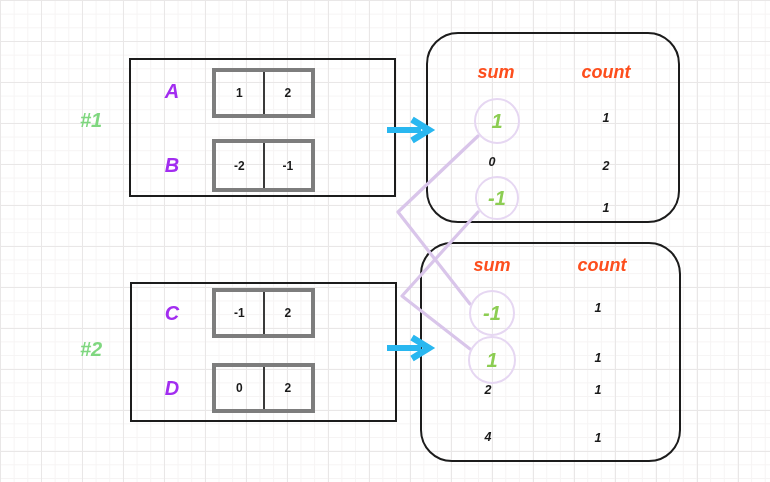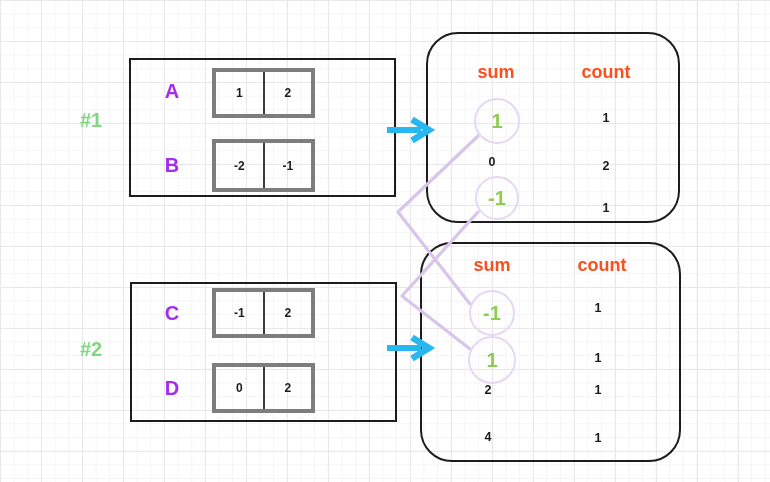--- a/index.html
+++ b/index.html
@@ -6,21 +6,21 @@
   body{font-family:"Liberation Sans","DejaVu Sans",sans-serif;}
   .canvas{
     position:relative;width:770px;height:482px;overflow:hidden;
     background:
       linear-gradient(to right,#e9e7e7 1px,transparent 1px) 0 0/41px 41px,
       linear-gradient(to bottom,#e9e7e7 1px,transparent 1px) 0 0/41px 41px,
       linear-gradient(to right,#f6f4f4 1px,transparent 1px) 0 0/13.67px 13.67px,
       linear-gradient(to bottom,#f6f4f4 1px,transparent 1px) 0 0/13.67px 13.67px,
       #ffffff;
   }
-  .ctr{position:absolute;transform:translate(-50%,-50%);white-space:nowrap;line-height:1;z-index:3;}
+  .ctr{position:absolute;transform:translate(-50%,-50%);white-space:nowrap;line-height:1;z-index:3;font-style:italic;}
   .ex-rect{position:absolute;box-sizing:border-box;border:2px solid #1c1c1c;background:transparent;z-index:1;}
   .result-box{position:absolute;box-sizing:border-box;border:2px solid #1c1c1c;border-radius:32px;background:transparent;z-index:1;}
   .array-box{position:absolute;box-sizing:border-box;border:4px solid #7d7d7d;display:flex;z-index:2;}
   .array-cell{flex:1;display:flex;align-items:center;justify-content:center;
               font-size:12px;font-weight:700;color:#1a1a1a;}
   .array-cell + .array-cell{border-left:2px solid #3a3a3a;}
   .lbl-ex{font-size:20px;font-weight:700;color:var(--label-green);}
   .lbl-arr{font-size:20px;font-weight:700;color:var(--purple);}
   .hdr{font-size:18px;font-weight:700;color:var(--orange);}
   .sum-big{font-size:20px;font-weight:700;color:var(--sum-green);}

